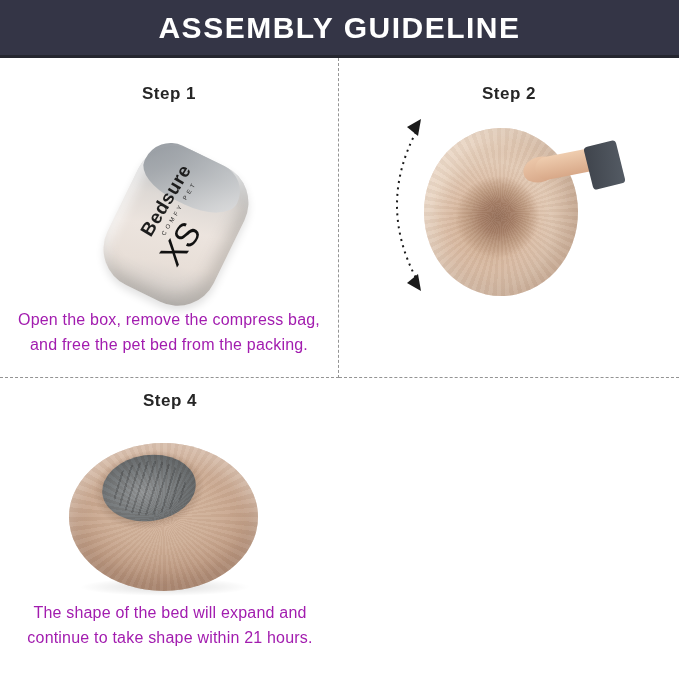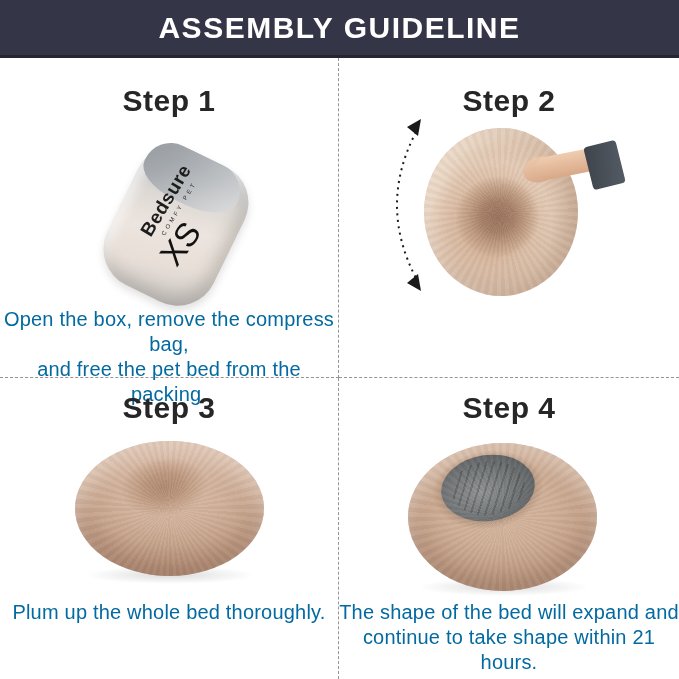--- a/index.html
+++ b/index.html
@@ -21,27 +21,27 @@
   .row{display:flex;}
   .row1{height:320px;}
   .row2{height:301px;}
   .cell{position:relative;box-sizing:border-box;}
   .cell-left{width:339px;border-right:1px dashed #949494;}
   .cell-right{width:340px;}
   .row1 .cell{border-bottom:1px dashed #949494;}
   
   .step-title{
     position:absolute;left:0;width:100%;text-align:center;
-    font-size:30px;font-weight:600;color:#262626;letter-spacing:.5px;
+    font-size:17px;font-weight:600;color:#262626;letter-spacing:.5px;
   }
   .row1 .step-title{top:26px;}
   .row2 .step-title{top:13px;}
   .caption{
     position:absolute;left:0;width:100%;text-align:center;
-    font-size:20px;line-height:25px;color:#0369a1;font-weight:400;
+    font-size:16px;line-height:25px;color:#a21caf;font-weight:400;
     letter-spacing:.2px;
   }
   .row1 .caption{top:249px;}
   .row2 .caption{top:222px;}
   .caption span{display:block;}
   
   .bag{
     position:absolute;left:117px;top:93px;width:118px;height:150px;
     border-radius:40px;transform:rotate(26deg);
     background:linear-gradient(165deg,#9aa0a6 0%,#bfc2c5 16%,#ded9d5 34%,
@@ -188,31 +188,20 @@
           <div class="bed2-hole"></div>
         </div>
         <div class="hand"></div>
         <div class="arm"></div>
         <div class="sleeve"></div>
       </div>
     </div>
 
     <div class="row row2">
 
-      <div class="cell cell-left">
-        <div class="step-title">Step 3</div>
-        <div class="bed-shadow" style="left:85px;top:188px;width:170px;height:18px;"></div>
-        <div class="bed bed3">
-          <div class="bed3-hole"></div>
-        </div>
-        <div class="caption">
-          <span>Plum up the whole bed thoroughly.</span>
-          <span></span>
-        </div>
-      </div>
 
       <div class="cell cell-right">
         <div class="step-title">Step 4</div>
         <div class="bed-shadow" style="left:80px;top:200px;width:170px;height:18px;"></div>
         <div class="bed bed4">
           <div class="bed4-hole"></div>
           <div class="cat"></div>
         </div>
         <div class="caption">
           <span>The shape of the bed will expand and</span>

